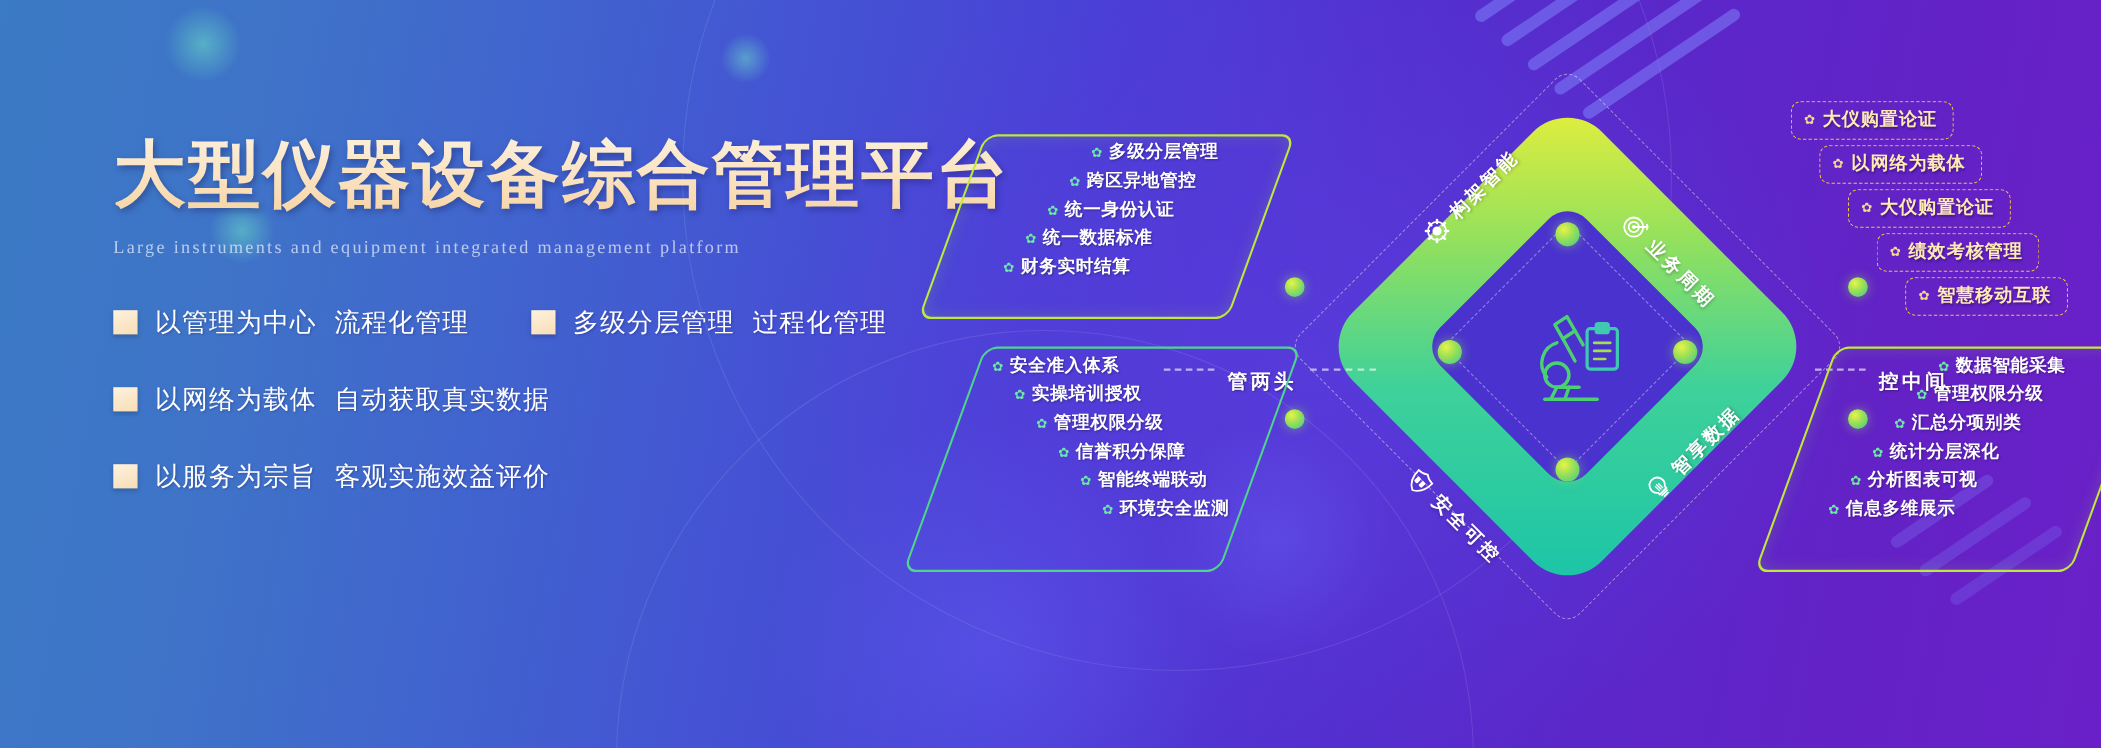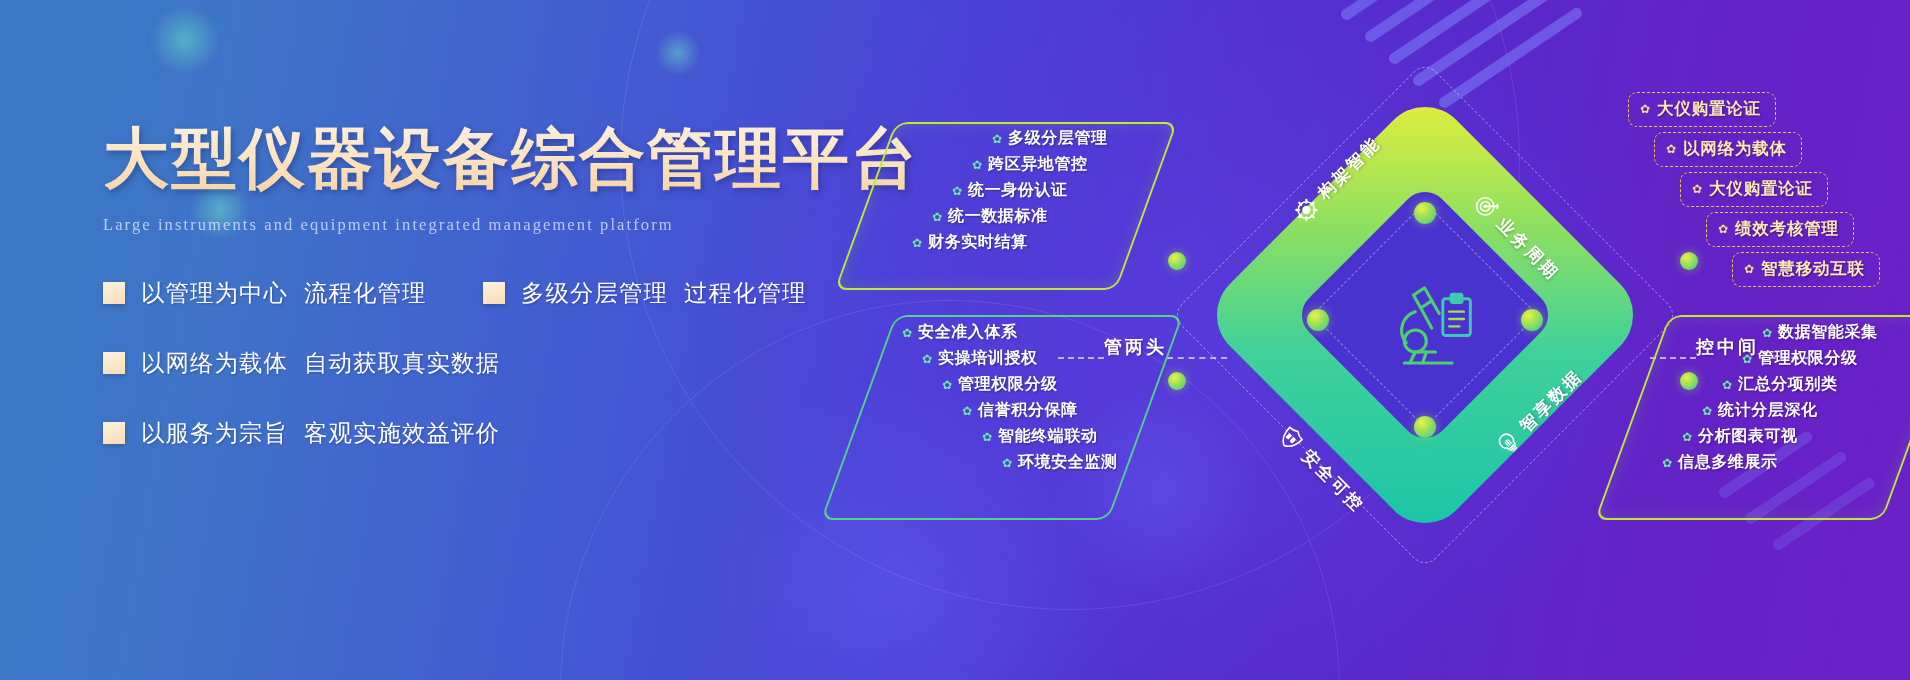--- a/index.html
+++ b/index.html
@@ -150,21 +150,21 @@
   }
   .node {
     position:absolute; width:22px; height:22px; border-radius:50%;
     background:radial-gradient(circle at 35% 30%,#e8f34a 0%,#9fe155 40%,#39c98f 100%);
     box-shadow:0 0 10px rgba(150,230,90,.5);
   }
   .node.sm { width:18px; height:18px; }
 
   
   .secthead {
-    position:absolute; display:flex; align-items:flex-end; gap:0;
+    position:absolute; display:flex; align-items:flex-start; gap:12px;
     color:#ffffff; font-size:18px; font-weight:bold; letter-spacing:3px;
     white-space:nowrap; text-shadow:1px 1px 2px rgba(0,0,0,.35);
   }
   .dashline {
     width:60px; height:0; border-top:2px dashed rgba(255,255,255,.62);
   }
   .dashline.short { width:46px; }
 
   
   #scopeicon { position:absolute; left:355px; top:215px; width:110px; height:110px; }

